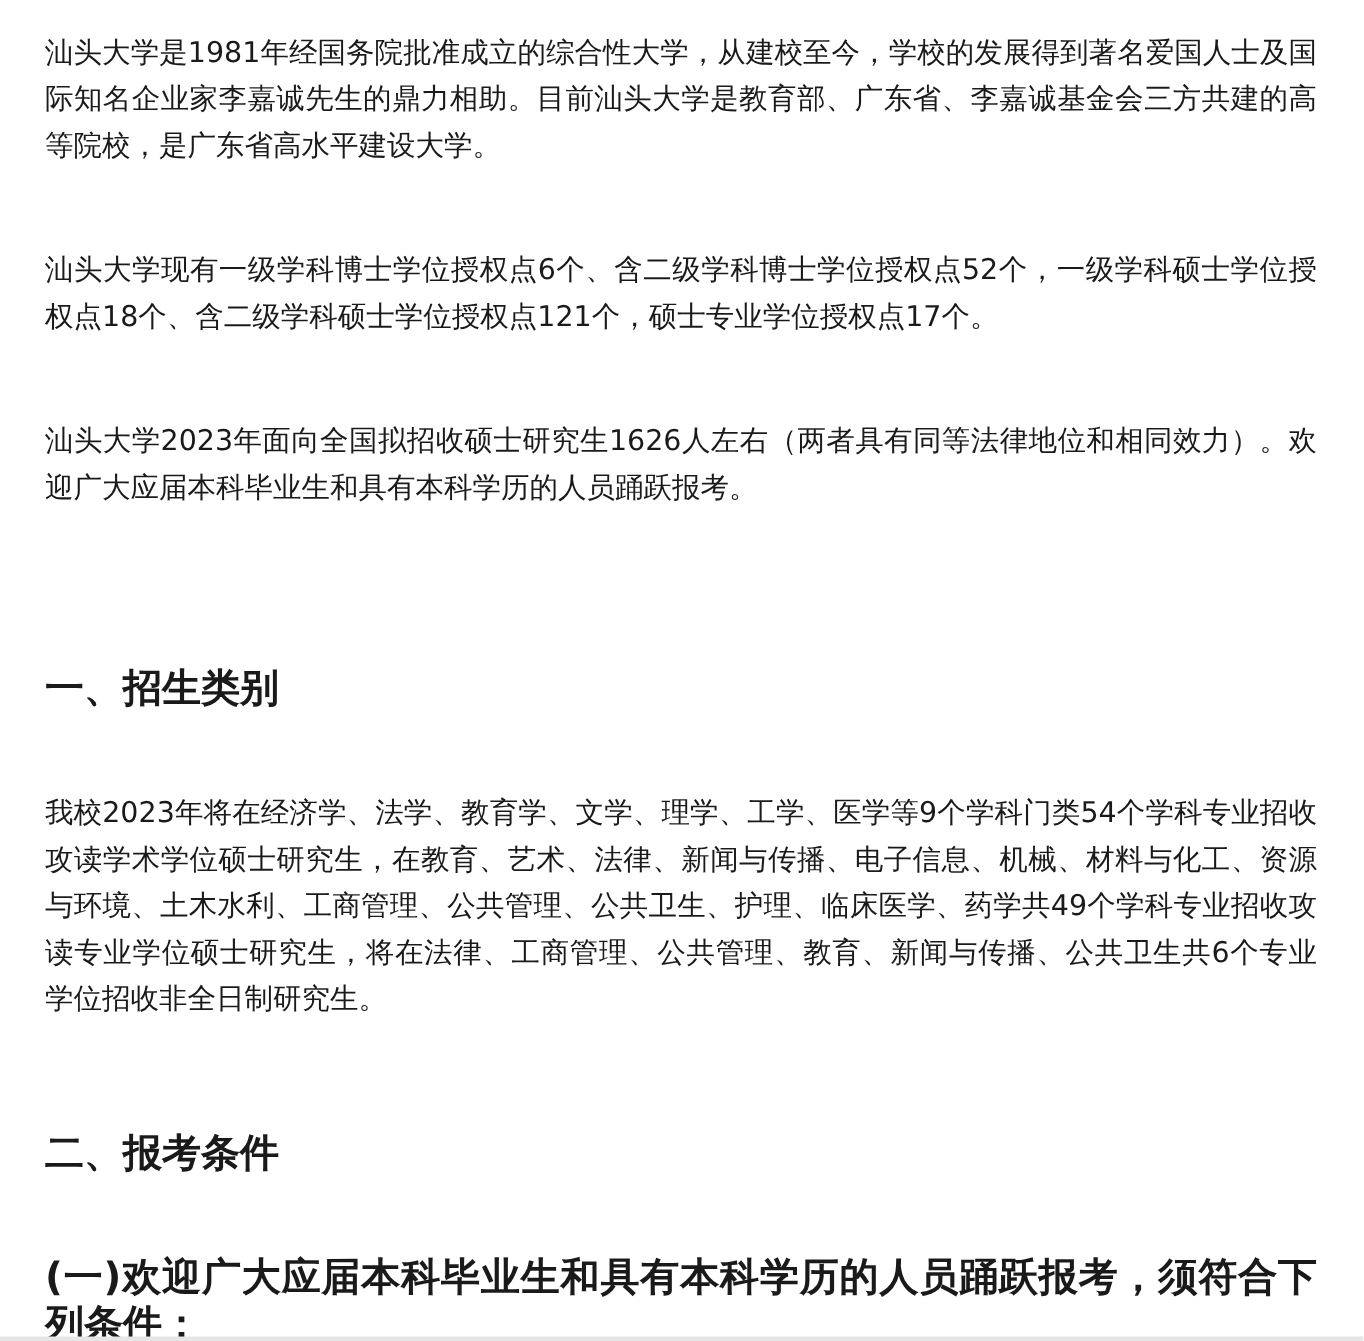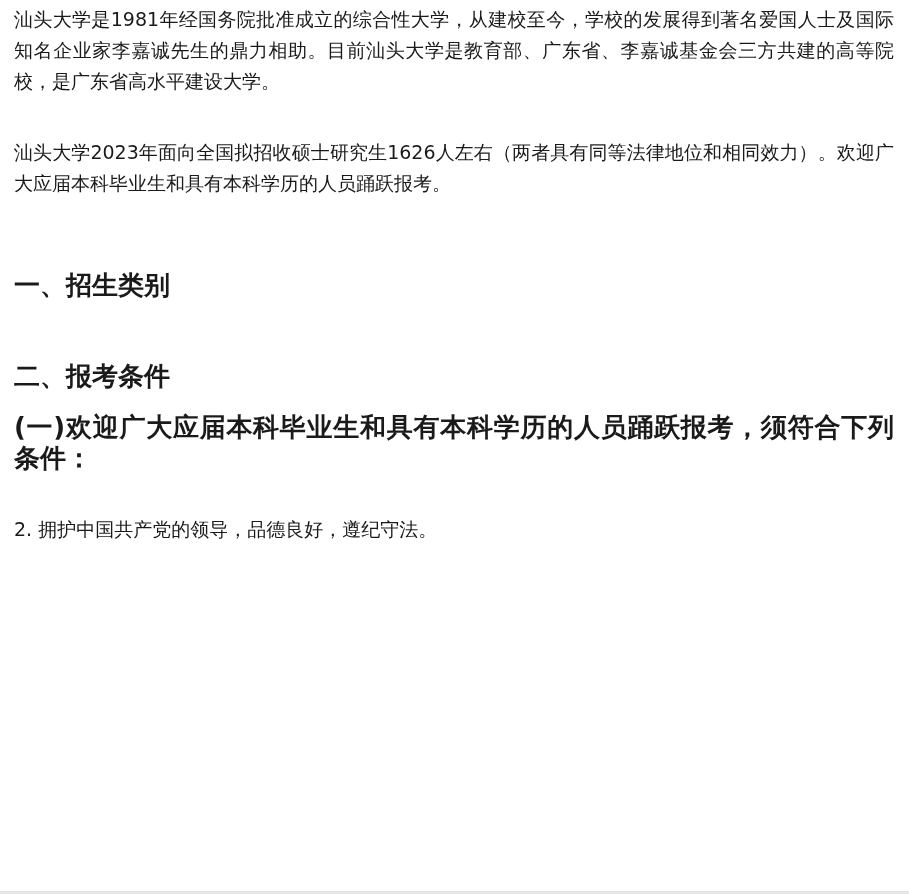--- a/index.html
+++ b/index.html
@@ -15,21 +15,21 @@
     font-family: "DejaVu Sans", "Liberation Sans", sans-serif;
     color: #1a1a1a;
   }
   .article {
     position: absolute;
     left: 14px;
     top: 4px;
     width: 880px;
   }
   p {
-    margin: 0;
+    margin: 16px;
     font-size: 19px;
     line-height: 31px;
     letter-spacing: 0px;
     word-break: break-all;
     text-align: justify;
   }
   .gap-sm { height: 20px; }
   .gap-lg { height: 71px; }
   .h {
     font-weight: bold;
@@ -44,26 +44,28 @@
     height: 3px;
     background: #e6e6e6;
   }
 </style>
 </head>
 <body>
 
 <div class="article">
   <p>汕头大学是1981年经国务院批准成立的综合性大学，从建校至今，学校的发展得到著名爱国人士及国际知名企业家李嘉诚先生的鼎力相助。目前汕头大学是教育部、广东省、李嘉诚基金会三方共建的高等院校，是广东省高水平建设大学。</p>
   <div class="gap-sm"></div>
+  <p>汕头大学现有一级学科博士学位授权点6个、含二级学科博士学位授权点52个，一级学科硕士学位授权点18个、含二级学科硕士学位授权点121个，硕士专业学位授权点17个。</p>
   <div class="gap-sm"></div>
   <p>汕头大学2023年面向全国拟招收硕士研究生1626人左右（两者具有同等法律地位和相同效力）。欢迎广大应届本科毕业生和具有本科学历的人员踊跃报考。</p>
   <div class="gap-lg"></div>
 
   <p class="h">一、招生类别</p>
   <div class="gap-sm"></div>
+  <p>我校2023年将在经济学、法学、教育学、文学、理学、工学、医学等9个学科门类54个学科专业招收攻读学术学位硕士研究生，在教育、艺术、法律、新闻与传播、电子信息、机械、材料与化工、资源与环境、土木水利、工商管理、公共管理、公共卫生、护理、临床医学、药学共49个学科专业招收攻读专业学位硕士研究生，将在法律、工商管理、公共管理、教育、新闻与传播、公共卫生共6个专业学位招收非全日制研究生。</p>
   <div class="gap-sm"></div>
   <div class="gap-sm"></div>
 
   <p class="h">二、报考条件</p>
   <div class="gap-sm"></div>
   <p class="h">(一)欢迎广大应届本科毕业生和具有本科学历的人员踊跃报考，须符合下列条件：</p>
   <div class="gap-sm"></div>
   <div class="gap-sm"></div>
   <p>2. 拥护中国共产党的领导，品德良好，遵纪守法。</p>
 </div>

